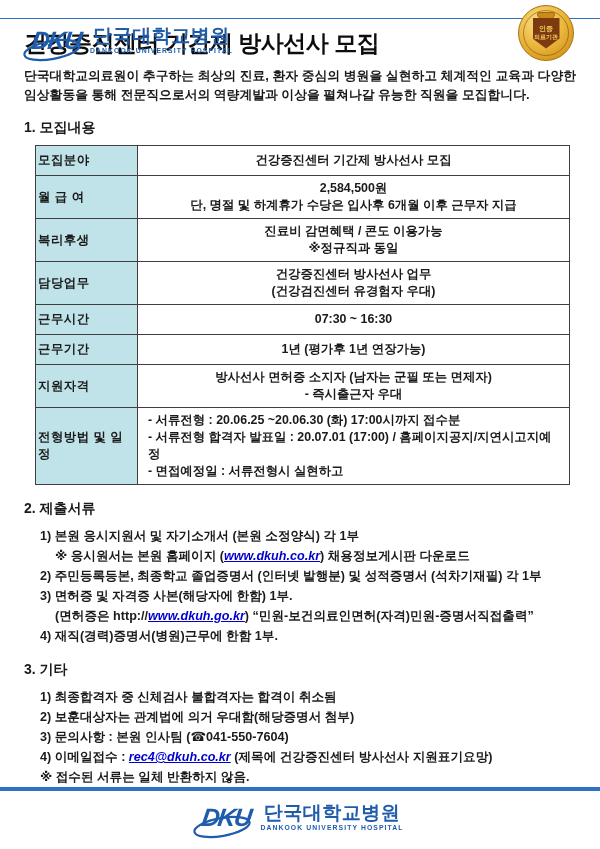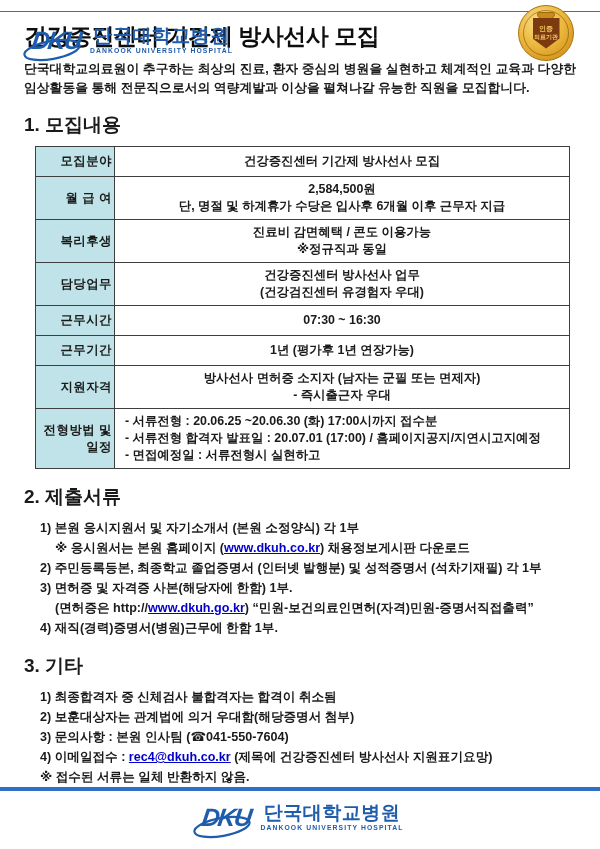--- a/index.html
+++ b/index.html
@@ -42,37 +42,37 @@
     position:absolute; top:6px; left:50%; transform:translateX(-50%);
     width:18px; height:7px; background:#c98c18; border-radius:3px 3px 6px 6px;
     border:1px solid #9a6a0c;
   }
   .rule { height:4px; background:#2e6fc8; width:600px; }
 
   
   .title { margin:9px 24px 7px 24px; font-size:23px; font-weight:800; letter-spacing:-0.5px; color:#0d0d0d; }
   .intro { margin:0 24px; font-size:12.8px; font-weight:600; line-height:19px; text-align:justify; }
 
-  .sec-head { margin:15px 0 8px 24px; font-size:19px; font-weight:800; }
+  .sec-head { margin:15px 0 8px 24px; font-size:14px; font-weight:800; }
 
   
   table.recruit { border-collapse:collapse; margin-left:35px; width:535px; table-layout:fixed; }
   table.recruit th, table.recruit td { border:1px solid #3f3f3f; }
   table.recruit th {
-    background:#bfe3e8; width:79px; font-size:12.4px; font-weight:700;
-    padding:6px 2px; text-align:right; letter-spacing:0.5px;
+    background:#bfe3e8; width:102px; font-size:12.4px; font-weight:700;
+    padding:6px 2px; text-align:left; letter-spacing:0.5px;
   }
   table.recruit td { padding:4px 10px; font-size:12.4px; font-weight:600; text-align:center; }
   table.recruit td .ln { line-height:17px; }
   table.recruit tr.left-row td { text-align:left; }
 
   
   .item { margin-left:40px; margin-right:20px; font-size:12.6px; font-weight:600; line-height:20px; }
   .item.sub { margin-left:55px; }
-  a.doc-link { color:#0000cc; text-decoration:underline; font-weight:700; cursor:pointer; }
+  a.doc-link { color:#0000cc; text-decoration:underline; font-weight:700; cursor:pointer;font-style:italic; }
 
   .spacer { flex:1; }
 
   
   .footer { position:relative; }
   .footer .rule { margin-bottom:12px; }
   .footer-logo { display:flex; justify-content:center; align-items:flex-start; padding-bottom:14px; }
 </style>
 </head>
 <body>

